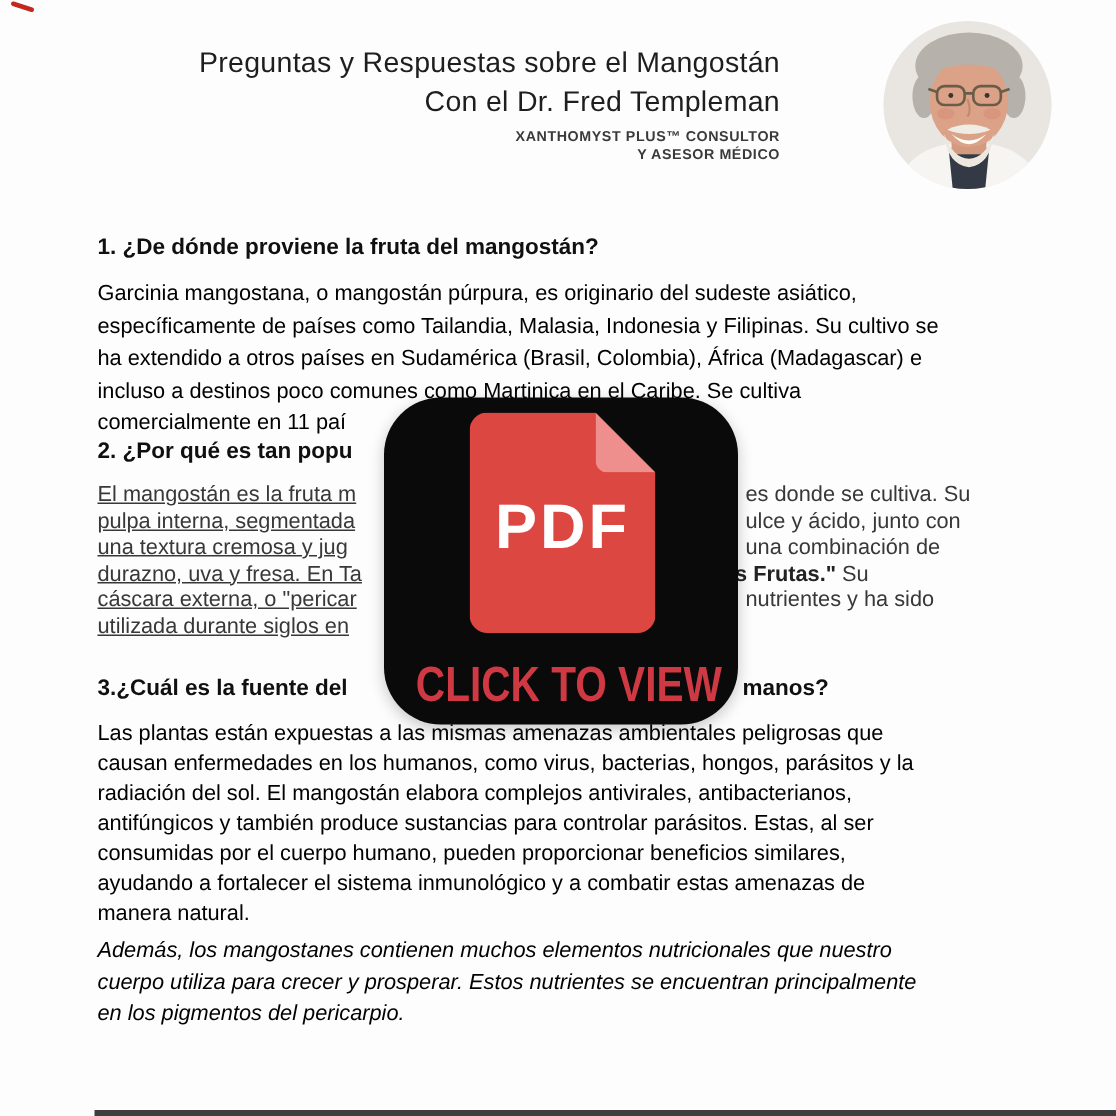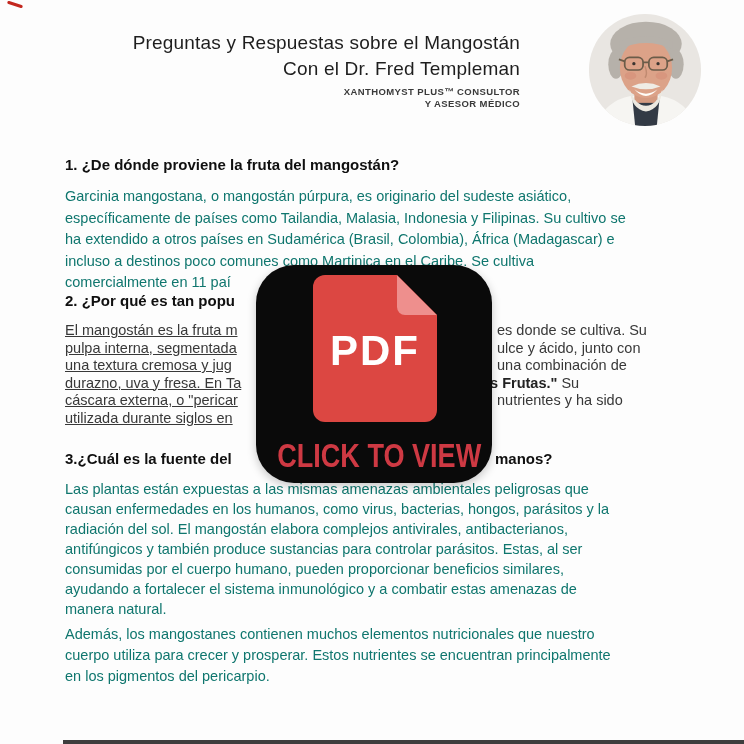--- a/index.html
+++ b/index.html
@@ -16,24 +16,24 @@
   
   .title-block{position:absolute; left:65px; top:30px; width:455px; text-align:right;}
   .t1{font-size:19px; line-height:26px; color:#1e1e1e; letter-spacing:.2px;}
   .t2{font-size:9.5px; line-height:12px; color:#3a3a3a; letter-spacing:.4px; font-weight:bold;}
   .t2.first{margin-top:4px;}
   .photo{position:absolute; left:587px; top:12px; width:116px; height:116px;}
   
   section{position:absolute; left:65px; width:600px;}
   .s1{top:156px;} .s2{top:292px;} .s3{top:450px;} .s4{top:692px;}
   h2{margin:0; font-size:15px; line-height:18px; font-weight:bold; color:#101010; white-space:nowrap;}
-  .body{margin:0; font-size:14.5px; color:#0f766e; white-space:nowrap;}
+  .body{margin:0; font-size:14.5px; color:#000000; white-space:nowrap;}
   .lh-wide{line-height:21.5px; margin-top:12px;}
   .lh-mid{line-height:20px; margin-top:11px;}
-  .p2{line-height:21px; margin-top:5px;}
+  .p2{line-height:21px; margin-top:5px;font-style:italic;}
   .s4 .lh-wide{margin-top:11px;}
   
   .s2body{margin-top:12px; color:#383838;}
   .srow{position:relative; height:17.5px; line-height:17.5px; white-space:nowrap;text-decoration:underline;}
   .rfrag{position:absolute; left:432px; top:0; white-space:nowrap;}
   .rfrag.withbold{left:392px;}
   .rfrag b{font-weight:bold; color:#222;}
   
   .hsplit{position:relative;}
   .hsplit .hr{position:absolute; left:430px; top:0;}

